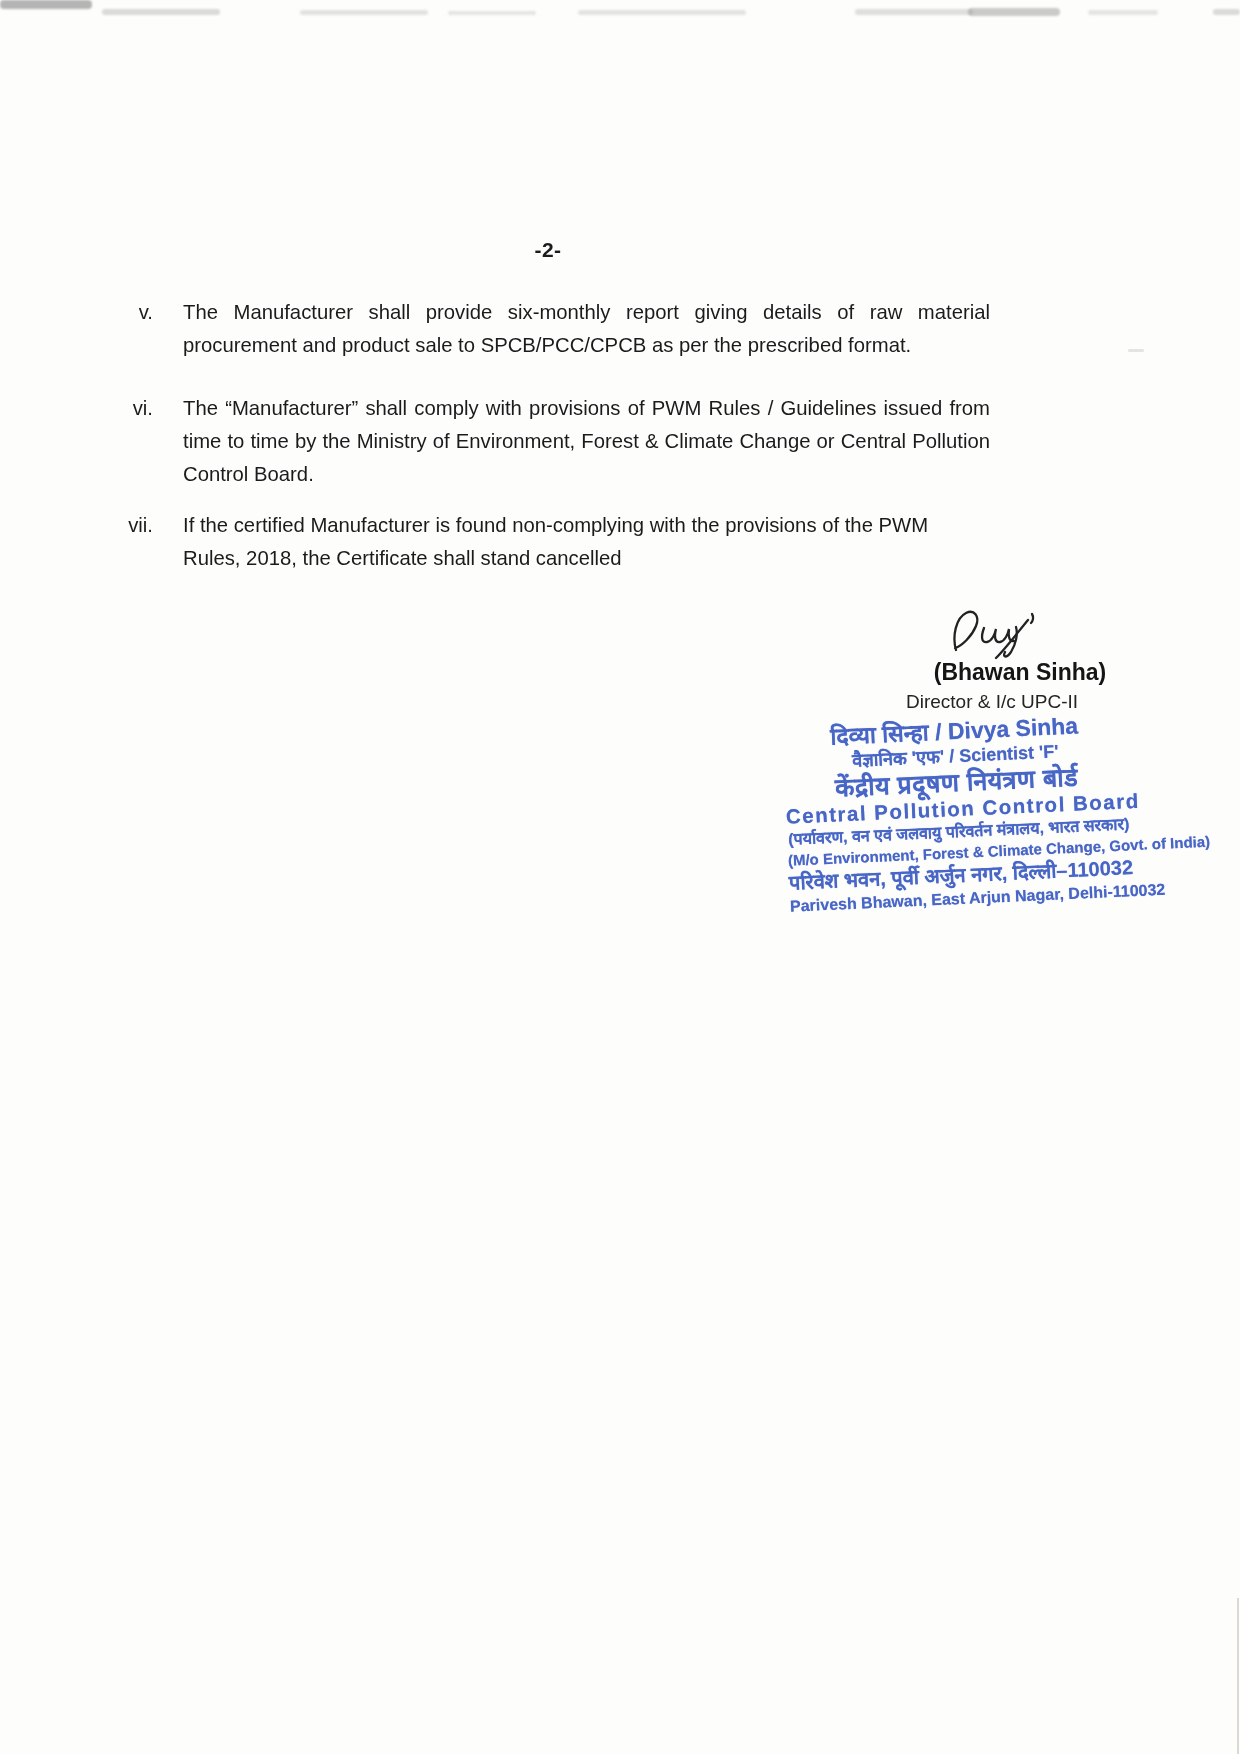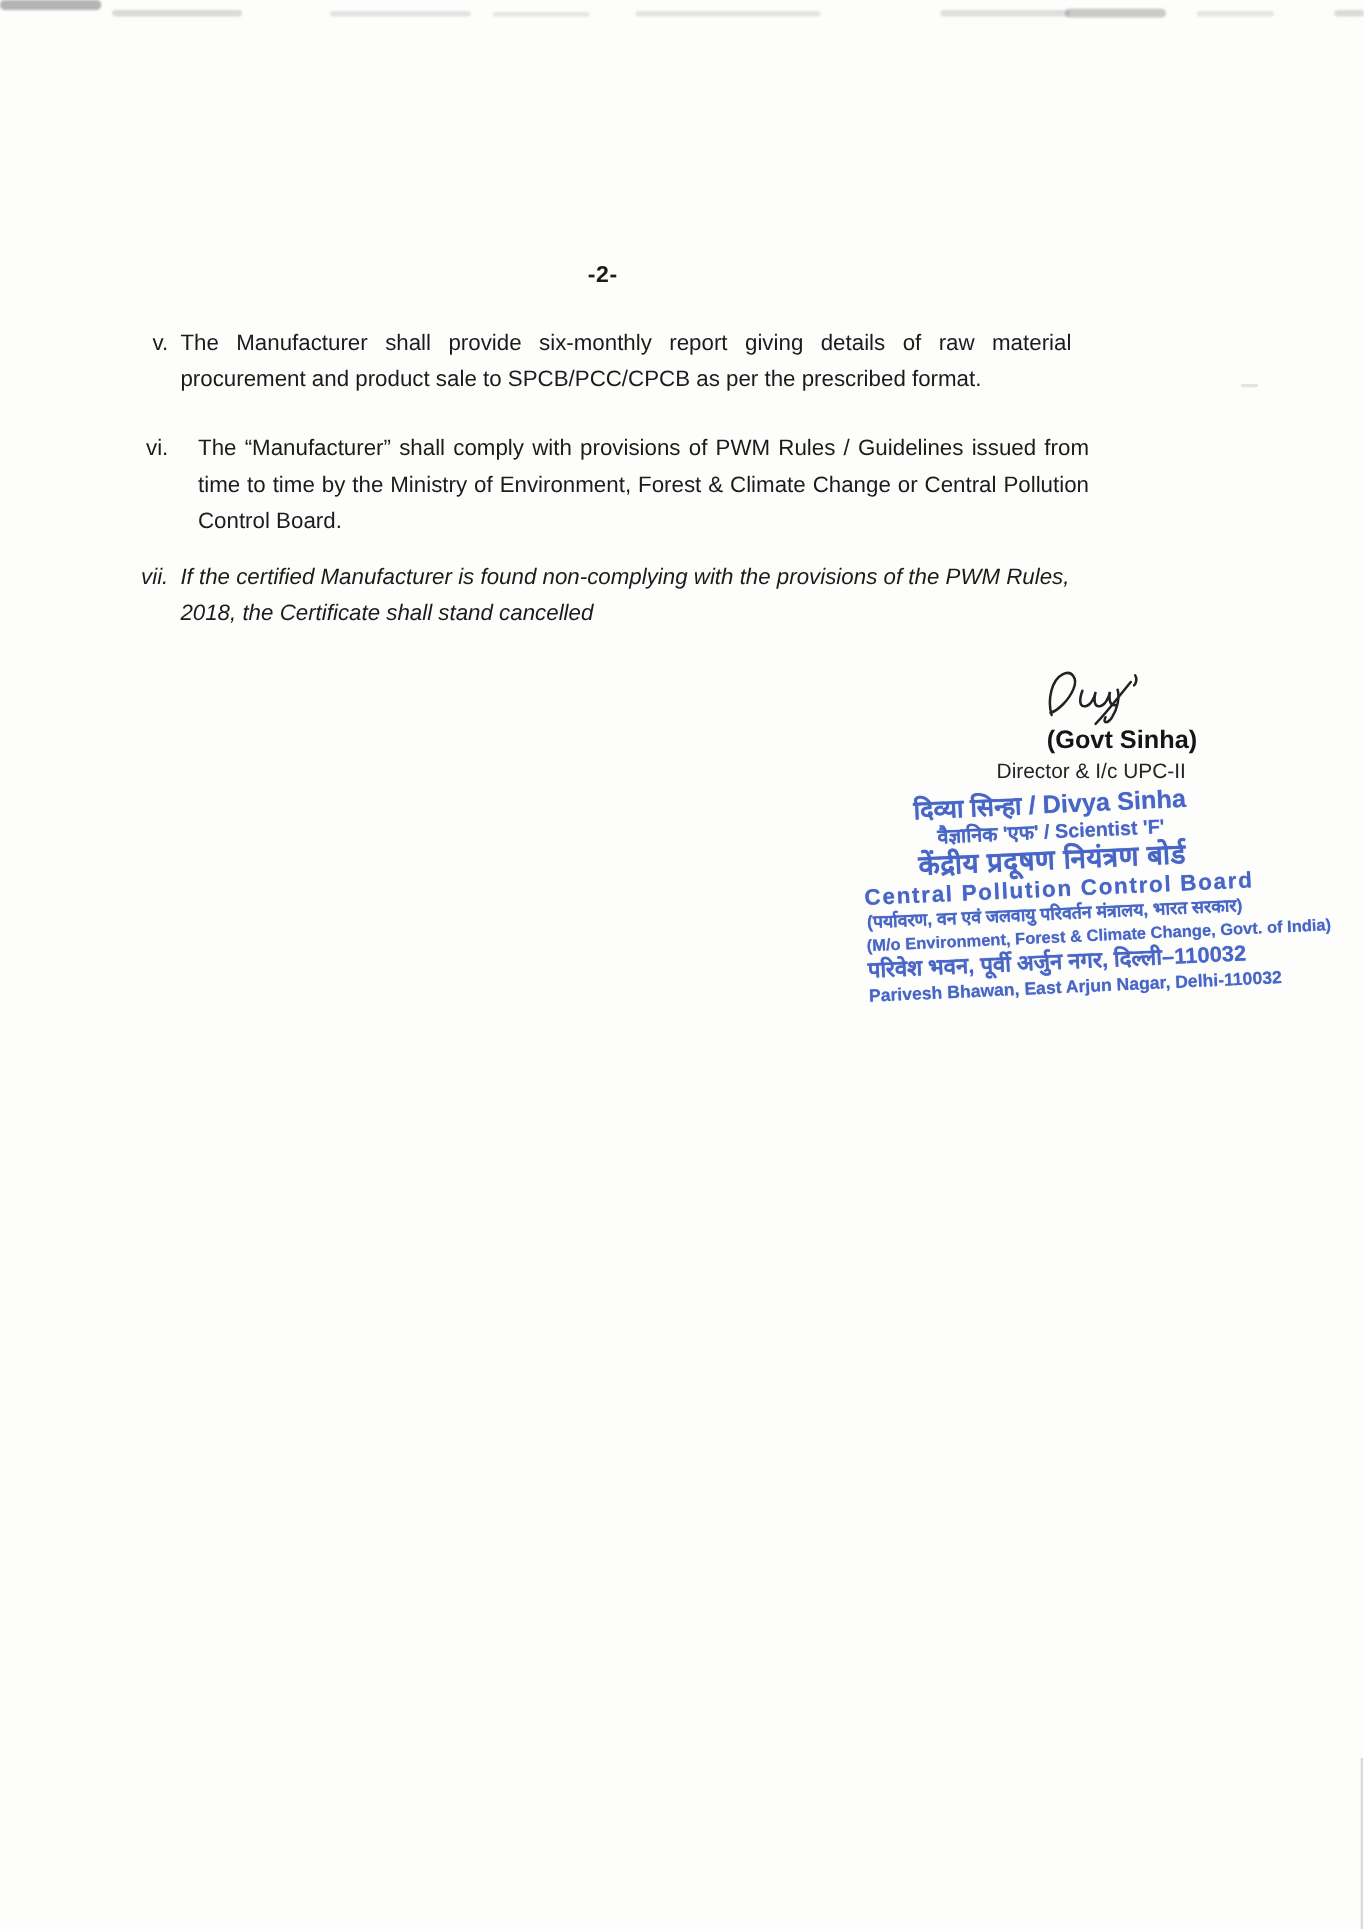--- a/index.html
+++ b/index.html
@@ -27,27 +27,27 @@
   .faint-dash{position:absolute;left:1128px;top:349px;width:16px;height:3px;background:rgba(180,180,180,.35);border-radius:2px;}
 
   .page-number{
     position:absolute;top:238px;left:0;width:1096px;
     text-align:center;font-size:21px;font-weight:bold;letter-spacing:.5px;
   }
 
   .clause{position:absolute;left:113px;width:877px;display:flex;}
   .clause-v{top:296px;}
   .clause-vi{top:392px;justify-content:space-between;}
-  .clause-vii{top:509px;font-style:italic;}
+  .clause-vii{top:509px;}
   .numeral{
     flex:none;width:40px;text-align:right;
     font-size:20.3px;line-height:33px;
   }
   .clause-text{
-    margin:0 0 0 11px;width:810px;
+    margin:0 0 0 30px;width:810px;
     font-size:20.3px;line-height:33px;
     text-align:justify;
   }
   .clause-vii .clause-text{text-align:left;}
 
   .sig-svg{position:absolute;left:950px;top:608px;}
   .sig-name{
     position:absolute;left:880px;top:659px;width:280px;
     text-align:center;font-size:23px;font-weight:bold;color:#151515;
   }
@@ -112,21 +112,21 @@
   <div>
     <svg class="sig-svg" width="105" height="58" viewBox="0 0 105 58">
       <g fill="none" stroke="#222222" stroke-width="2.3" stroke-linecap="round">
         <path d="M6,42 C2,28 6,10 16,5 C24,1 30,8 26,18 C22,28 12,38 5,40"></path>
         <path d="M34,20 C31,28 31,35 37,34 C42,33 45,26 46,21 C44,29 45,35 50,34 C55,33 58,26 59,21 C58,28 59,34 64,33"></path>
         <path d="M66,19 C68,26 66,36 61,44 C57,50 52,50 55,44"></path>
         <path d="M46,50 C56,40 68,24 78,12"></path>
         <path d="M82,6 C84,9 83,13 81,15"></path>
       </g>
     </svg>
-    <div class="sig-name">(Govt Sinha)</div>
+    <div class="sig-name">(Bhawan Sinha)</div>
     <div class="sig-title">Director &amp; I/c UPC-II</div>
   </div>
 
   <div class="stamp">
     <div class="sl sl0">दिव्या सिन्हा / Divya Sinha</div>
     <div class="sl sl1">वैज्ञानिक 'एफ' / Scientist 'F'</div>
     <div class="sl sl2">केंद्रीय प्रदूषण नियंत्रण बोर्ड</div>
     <div class="sl sl3">Central Pollution Control Board</div>
     <div class="sl sl4">(पर्यावरण, वन एवं जलवायु परिवर्तन मंत्रालय, भारत सरकार)</div>
     <div class="sl sl5">(M/o Environment, Forest &amp; Climate Change, Govt. of India)</div>

